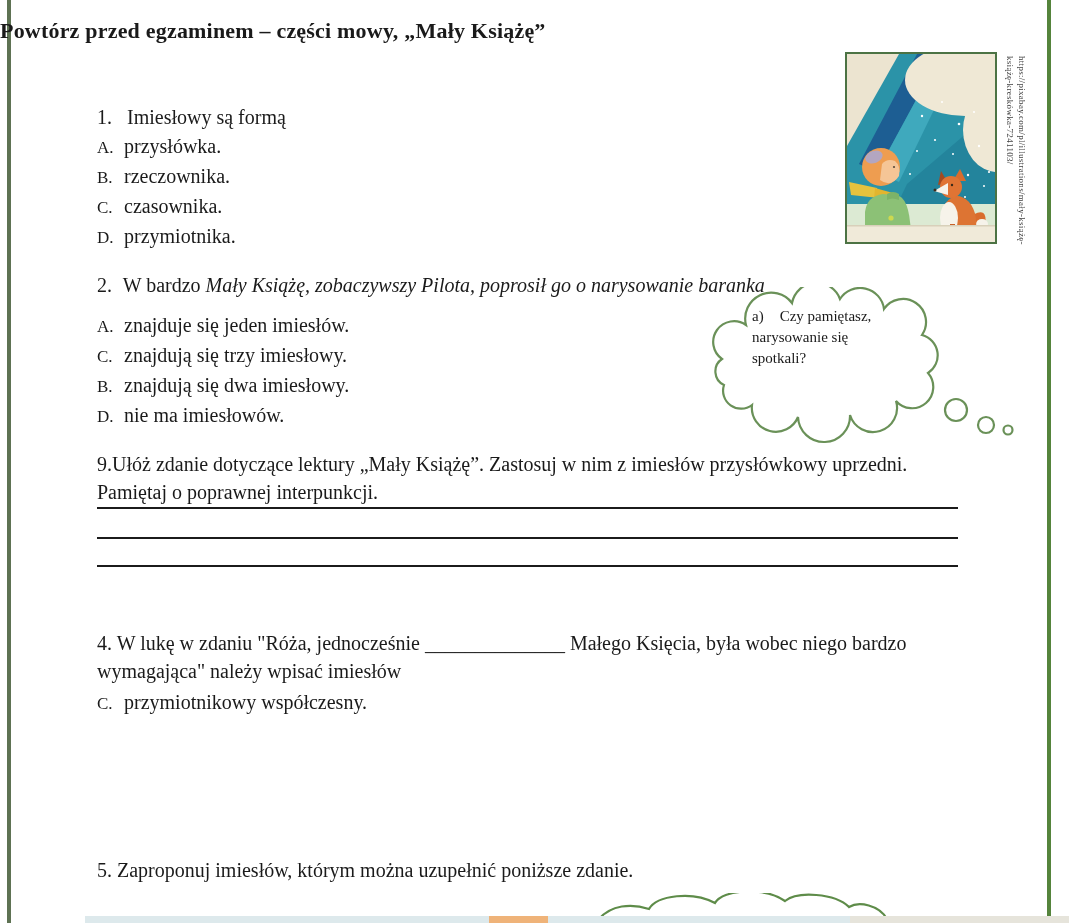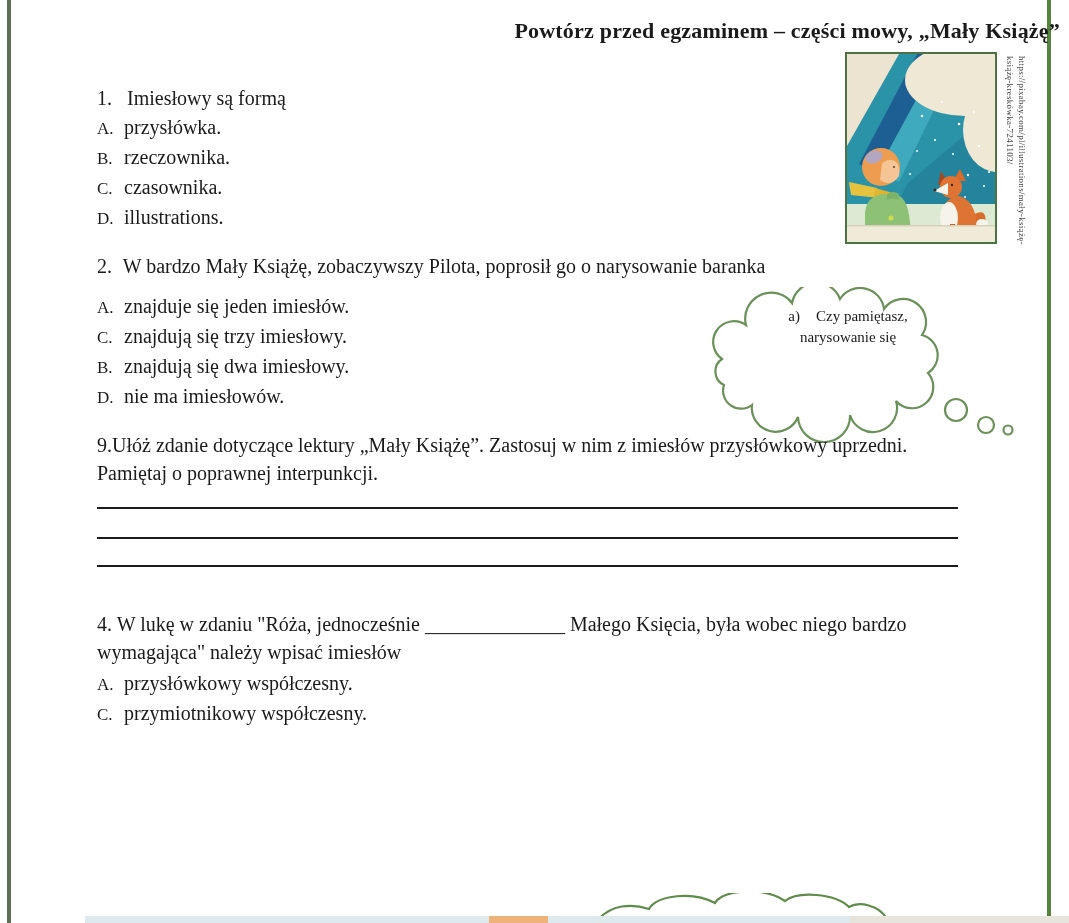--- a/index.html
+++ b/index.html
@@ -10,30 +10,30 @@
     color:#1a1a1a;
   }
   .abs{position:absolute;}
 
   
   .border-left{left:7px;top:0;width:4px;height:923px;background:#5e7253;}
   .border-right{left:1047px;top:0;width:4px;height:916px;background:#55843c;}
 
   
   .page-title{
-    left:0;top:18px;width:1060px;text-align:right;
+    left:0;top:18px;width:1060px;text-align:left;
     font-size:22px;font-weight:bold;letter-spacing:.2px;
   }
 
   
-  .q{font-size:20px;line-height:29px;}
+  .q{font-size:20px;line-height:29px;margin-top:19px;}
   .q .qnum{display:inline-block;min-width:30px;}
   .opt{display:block;}
   .opt .letter{display:inline-block;width:27px;font-size:17px;}
-  .italic{text-align:right;}
+  .italic{font-style:italic;text-align:right;}
 
   .q1{left:97px;top:84px;width:700px;}
   .q2{left:97px;top:252px;width:900px;}
   .q2 .qnum{min-width:0;margin-right:6px;}
   .q2 .opts{margin-top:11px;}
   .q3{left:97px;top:431px;width:862px;line-height:28px;}
   .q4{left:97px;top:610px;width:880px;line-height:28px;}
   .q4 .opts{margin-top:3px;line-height:29px;}
   .q5{left:97px;top:837px;width:900px;line-height:29px;}
 
@@ -50,21 +50,21 @@
     left:1004px;top:56px;height:200px;
     writing-mode:vertical-rl;
     font-size:9px;line-height:12px;color:#3f3f3f;
     letter-spacing:.3px;white-space:nowrap;
   }
 
   
   .bubble-svg{left:700px;top:287px;width:330px;height:160px;}
   .bubble-text{
     left:752px;top:306px;width:192px;
-    font-size:15px;line-height:21px;text-align:center;color:#1a1a1a;
+    font-size:15px;line-height:21px;color:#1a1a1a;
   }
   .bubble-text .bubble-label{display:inline-block;margin-right:16px;}
 
   
   .bottom-arcs{left:597px;top:893px;width:300px;height:26px;}
   .strip{top:916px;height:7px;}
   .strip-blue-1{left:85px;width:404px;background:#dde9ec;}
   .strip-orange{left:489px;width:59px;background:#efb379;}
   .strip-blue-2{left:548px;width:302px;background:#dde9ec;}
   .strip-beige{left:850px;width:219px;background:#e6e4db;}
@@ -136,21 +136,21 @@
 </div>
 
 <div class="abs q q1">
   <div>
     <span class="qnum">1.</span><span>Imiesłowy są formą</span>
   </div>
   <div class="opts">
     <span class="opt"><span class="letter">A.</span><span>przysłówka.</span></span>
     <span class="opt"><span class="letter">B.</span><span>rzeczownika.</span></span>
     <span class="opt"><span class="letter">C.</span><span>czasownika.</span></span>
-    <span class="opt"><span class="letter">D.</span><span>illustrations.</span></span>
+    <span class="opt"><span class="letter">D.</span><span>przymiotnika.</span></span>
   </div>
 </div>
 
 <div class="abs q q2">
   <div>
     <span class="qnum">2.</span>
     <span>W bardzo</span>
     <span class="italic">Mały Książę, zobaczywszy Pilota, poprosił go o narysowanie baranka</span>
   </div>
   <div class="opts">
@@ -165,38 +165,39 @@
   <path d="M22,72 A20,20 0 0 1 46,38 A26,26 0 0 1 92,16 A25,25 0 0 1 140,12 A24,24 0 0 1 184,22 A23,23 0 0 1 222,48 A21,21 0 0 1 228,86 A20,20 0 0 1 196,114 A24,24 0 0 1 150,128 A26,26 0 0 1 98,130 A24,24 0 0 1 52,118 A18,18 0 0 1 24,98 A15,15 0 0 1 22,72 Z" fill="#ffffff" stroke="#6a9158" stroke-width="2.2"></path>
   <circle cx="256" cy="123" r="11" fill="#ffffff" stroke="#6a9158" stroke-width="2.2"></circle>
   <circle cx="286" cy="138" r="8" fill="#ffffff" stroke="#6a9158" stroke-width="2.2"></circle>
   <circle cx="308" cy="143" r="4.5" fill="#ffffff" stroke="#6a9158" stroke-width="2.2"></circle>
 </svg>
 <div class="abs bubble-text">
   <div>
     <span class="bubble-label">a)</span><span>Czy pamiętasz,</span>
   </div>
   <div>narysowanie się</div>
+  <div>spotkali?</div>
 </div>
 
 <div class="abs q q3">
   <span>9.Ułóż zdanie dotyczące lektury „Mały Książę”. Zastosuj w nim z imiesłów przysłówkowy uprzedni. Pamiętaj o poprawnej interpunkcji.</span>
 </div>
 <div class="abs answer-line line-a"></div>
 <div class="abs answer-line line-b"></div>
 <div class="abs answer-line line-c"></div>
 
 <div class="abs q q4">
   <div>4. W lukę w zdaniu "Róża, jednocześnie ______________ Małego Księcia, była wobec niego bardzo wymagająca" należy wpisać imiesłów</div>
   <div class="opts">
-    <span class="opt"><span class="letter">A.</span><span>przysłówkowy współczesny.</span></span>
     <span class="opt"><span class="letter">C.</span><span>przymiotnikowy współczesny.</span></span>
   </div>
 </div>
 
 <div class="abs q q5">
+  <div>5. Zaproponuj imiesłów, którym można uzupełnić poniższe zdanie.</div>
 </div>
 
 <svg class="abs bottom-arcs" viewBox="0 0 300 26">
   <path d="M2,26 C14,12 34,10 52,16 C60,2 96,-2 118,10 C126,-4 168,-6 188,8 C200,-2 238,0 252,14 C262,8 282,12 290,26" fill="#ffffff" stroke="#5e8c49" stroke-width="2.2"></path>
 </svg>
 
 <div class="abs strip strip-blue-1"></div>
 <div class="abs strip strip-orange"></div>
 <div class="abs strip strip-blue-2"></div>
 <div class="abs strip strip-beige"></div>

